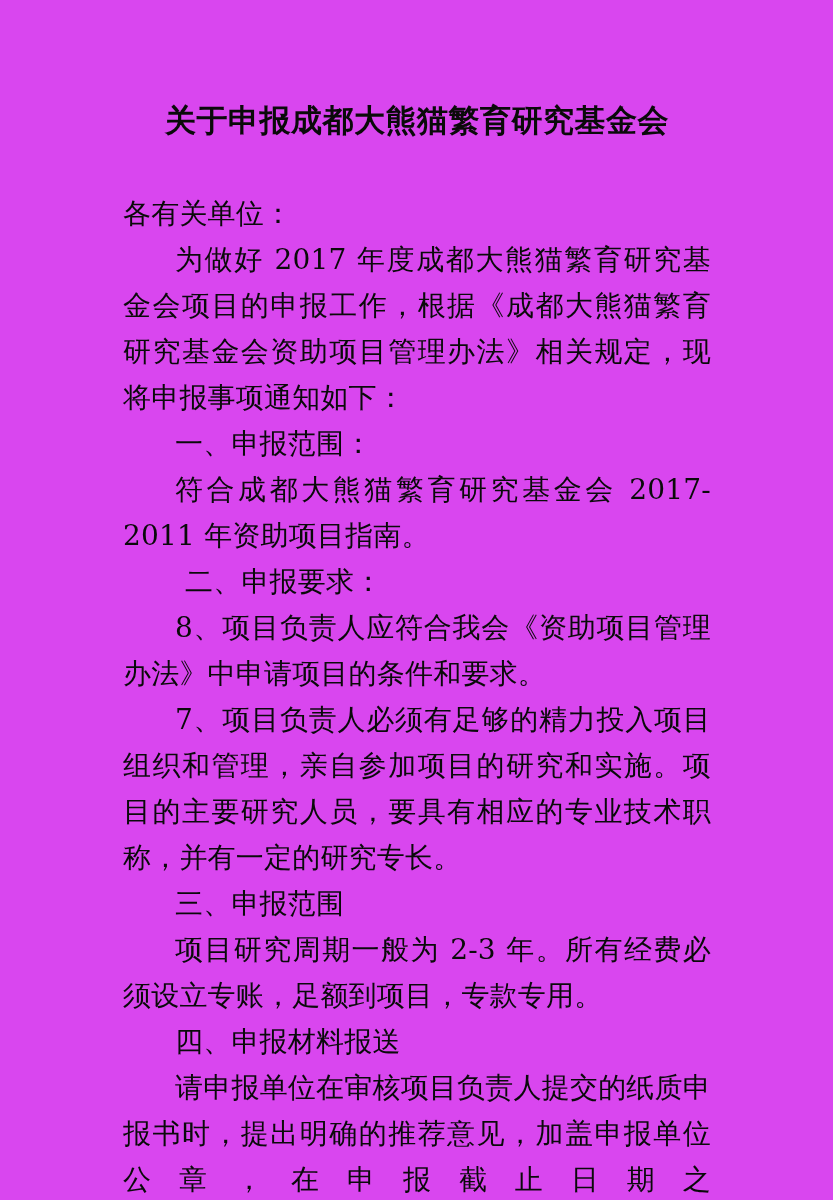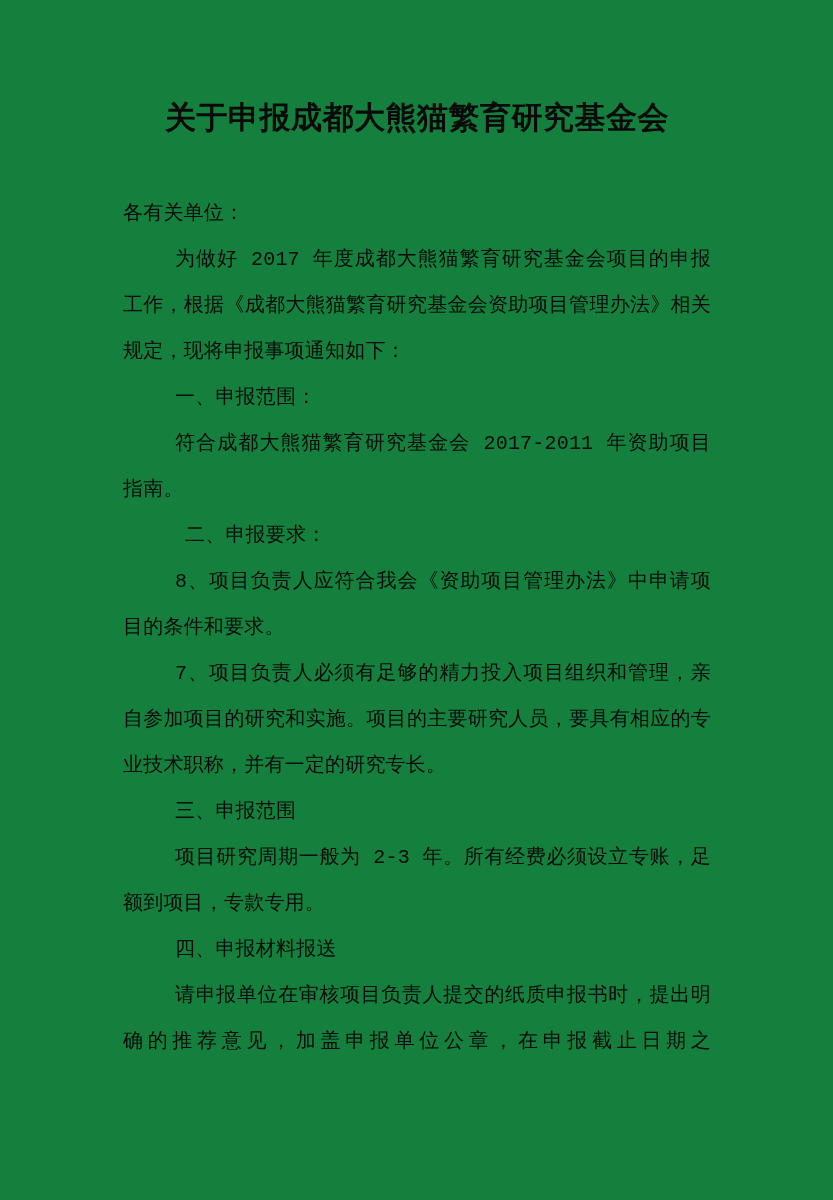--- a/index.html
+++ b/index.html
@@ -10,24 +10,23 @@
   }
   body {
     font-family: "DejaVu Serif", "Liberation Serif", serif;
     color: #000000;
     -webkit-font-smoothing: antialiased;
   }
   .page {
     position: relative;
     width: 833px;
     height: 1200px;
-    background: #15803d;
+    background: #d946ef;
     overflow: hidden;
     box-sizing: border-box;
-    font-family: Liberation Mono, monospace;
   }
   .doc-body {
     position: absolute;
     left: 123px;
     top: 0;
     width: 588px;
   }
   
   .title-block {
     padding-top: 97px;
@@ -36,21 +35,21 @@
   .title-line {
     font-size: 31px;
     font-weight: bold;
     line-height: 46px;
     letter-spacing: 0.5px;
     white-space: nowrap;
     color: #0a0a0a;
   }
   
   .para {
-    font-size: 20px;
+    font-size: 28px;
     line-height: 46px;
     text-align: justify;
     text-justify: inter-ideograph;
     letter-spacing: 0.2px;
     color: #0a0a0a;
     margin: 0;
   }
   .para.indent-0  { text-indent: 0; }
   .para.indent-2  { text-indent: 52px; }
   .para.indent-2b { text-indent: 62px; }

